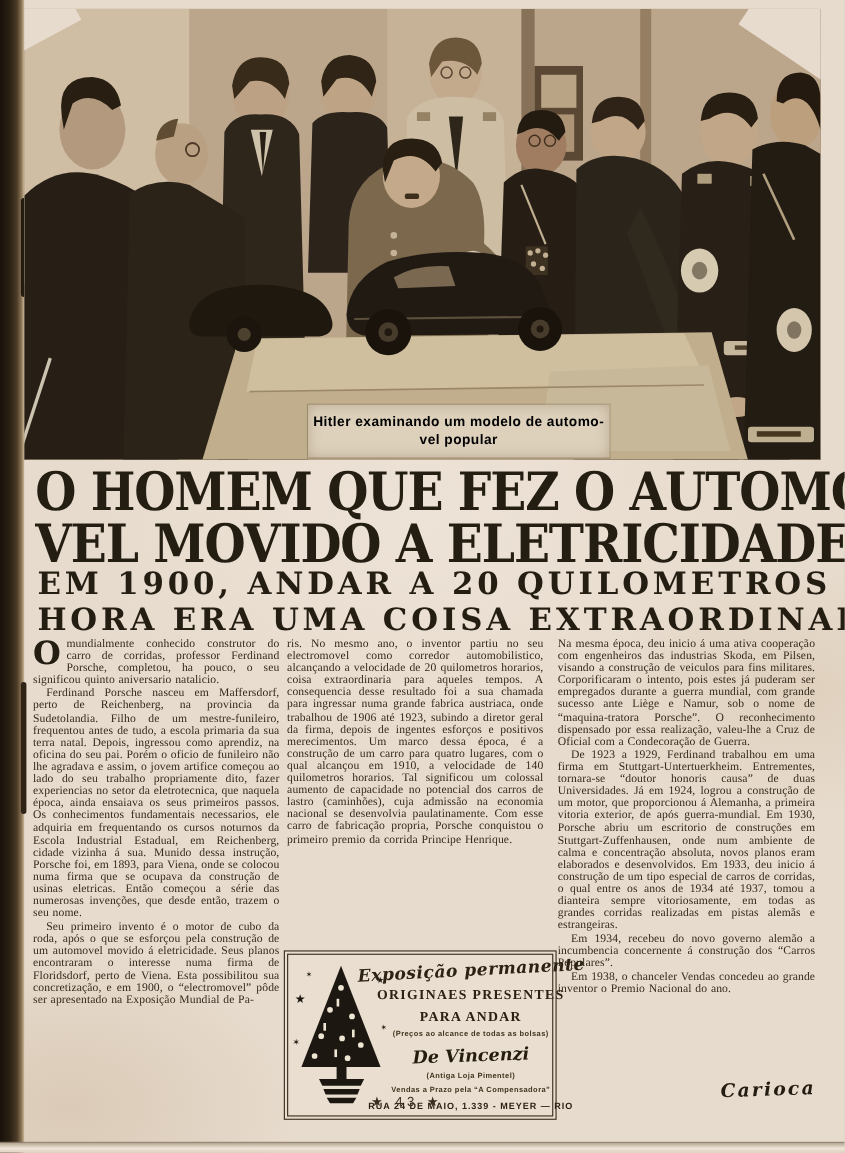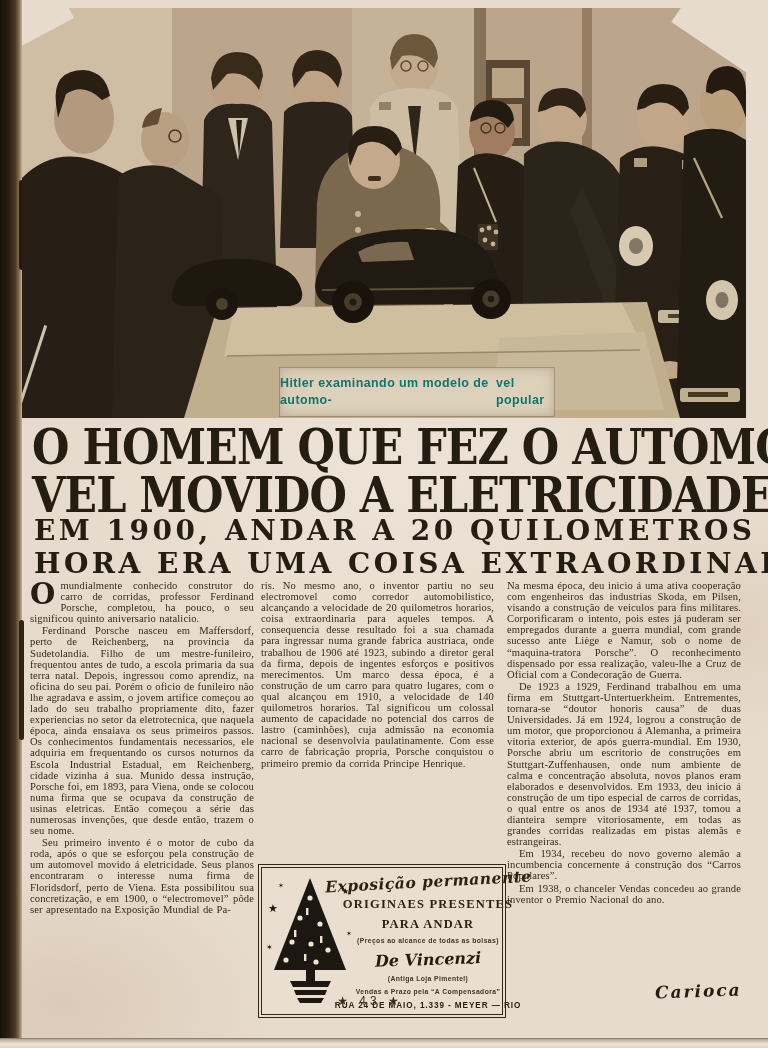--- a/index.html
+++ b/index.html
@@ -18,22 +18,22 @@
   #spine:before{content:"";position:absolute;right:-2px;top:620px;width:5px;height:120px;background:#2e2315;border-radius:3px;}
   
   #page-edge{position:absolute;left:0;bottom:0;width:768px;height:9px;
     background:linear-gradient(180deg,#b4a591 0%,#efe6d8 55%,#ded2c0 100%);border-top:1px solid #8f8170;}
   
   #photo{position:absolute;left:22px;top:8px;width:724px;height:410px;background:#c3ad94;overflow:hidden;
     box-shadow:inset 0 0 60px rgba(40,25,10,.45);}
   #photo svg{display:block;}
   #photo-caption{position:absolute;left:258px;top:360px;width:274px;height:48px;background:#ddd1bc;
     box-shadow:0 0 0 1px rgba(60,45,25,.25), inset 0 0 12px rgba(120,95,60,.35);
-    display:flex;flex-direction:row;align-items:center;justify-content:center;
-    font-family:"Liberation Sans",sans-serif;font-weight:bold;font-size:12.5px;color:#0f766e;letter-spacing:.4px;line-height:1.35;}
+    display:flex;flex-direction:column;align-items:center;justify-content:center;
+    font-family:"Liberation Sans",sans-serif;font-weight:bold;font-size:12.5px;color:#000000;letter-spacing:.4px;line-height:1.35;}
   .torn{position:absolute;background:#e7dbcd;}
   #torn-tr{right:-30px;top:-34px;width:90px;height:80px;transform:rotate(34deg);}
   #torn-tl{left:-28px;top:-30px;width:70px;height:60px;transform:rotate(-28deg);}
   #scratch{position:absolute;left:6px;top:315px;width:3px;height:105px;background:rgba(235,224,205,.85);transform:rotate(18deg);}
   
   #headline{position:absolute;left:32px;top:424px;width:712px;color:#241d12;
     font-family:"DejaVu Serif",serif;font-weight:bold;font-size:43px;letter-spacing:-1px;line-height:1.0;
     transform:scaleY(1.12);transform-origin:top left;}
   #headline .hl{text-align:justify;text-align-last:justify;white-space:nowrap;display:block;width:100%;}
   #subhead{position:absolute;left:34px;top:514px;width:708px;color:#241d12;

